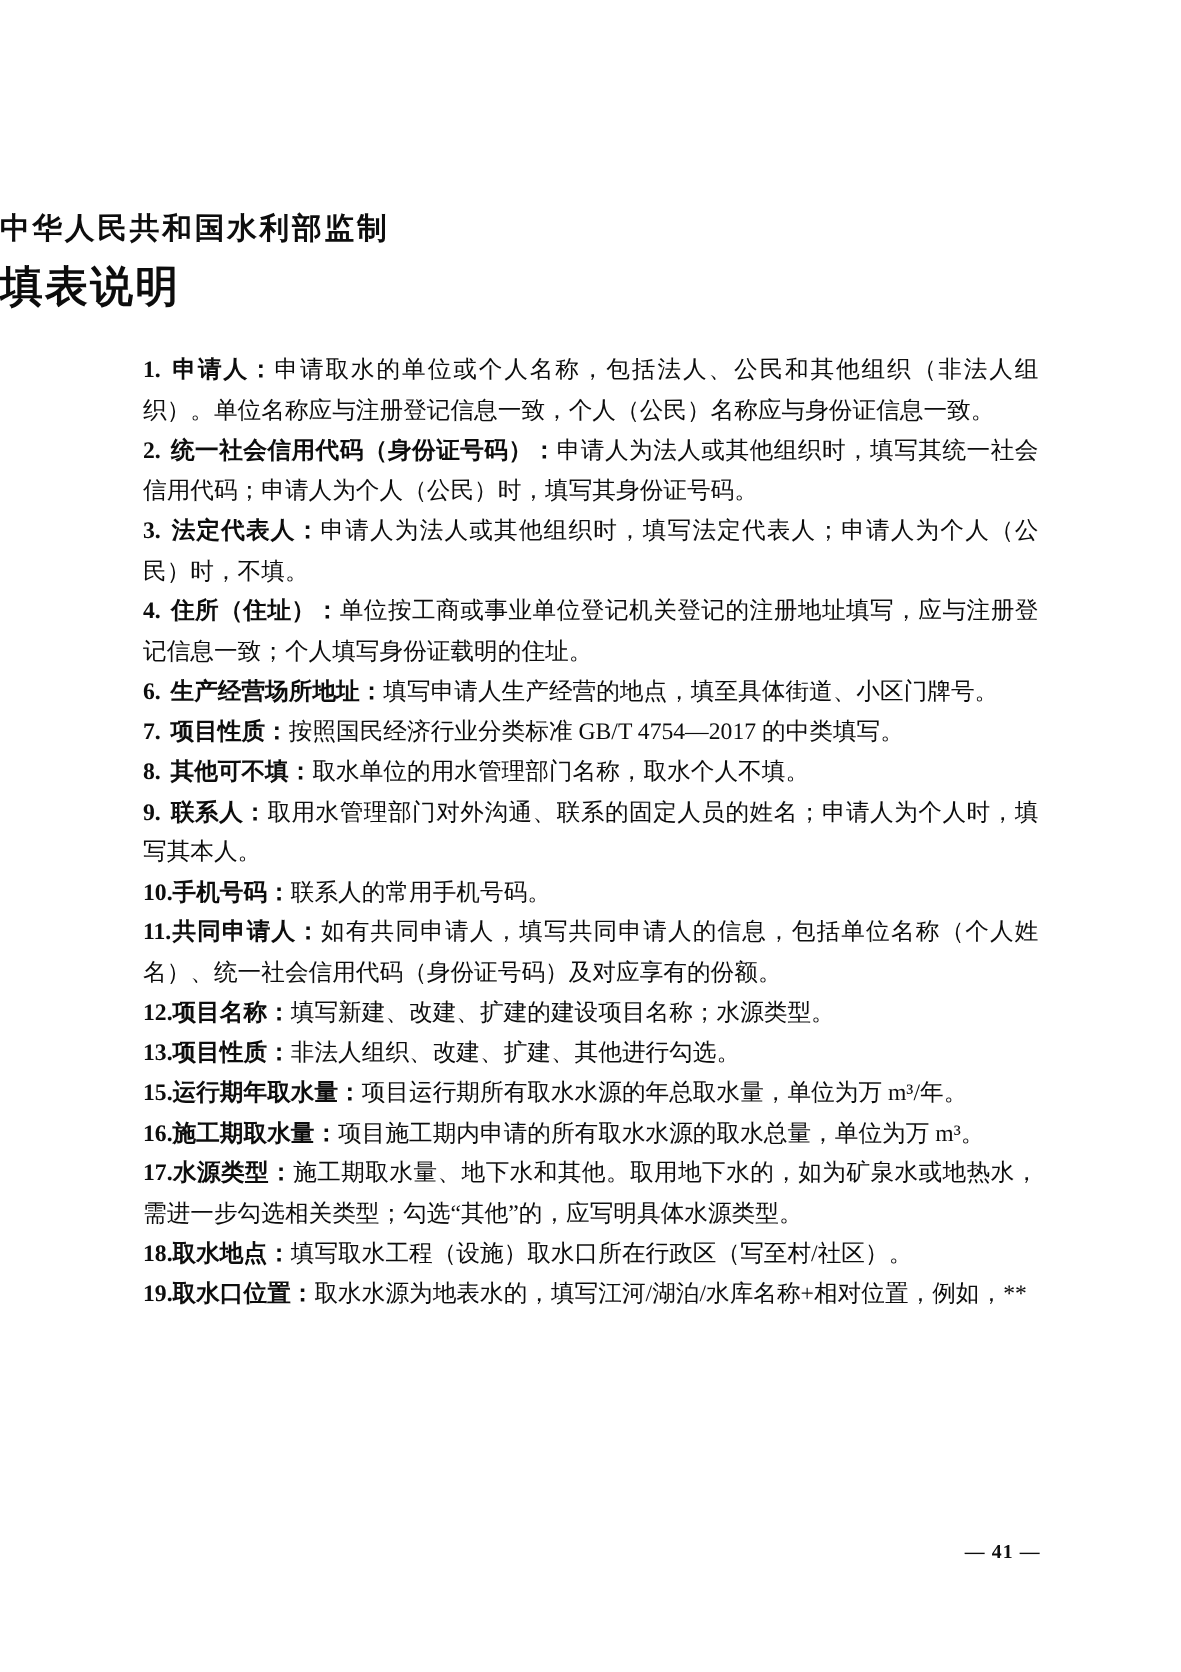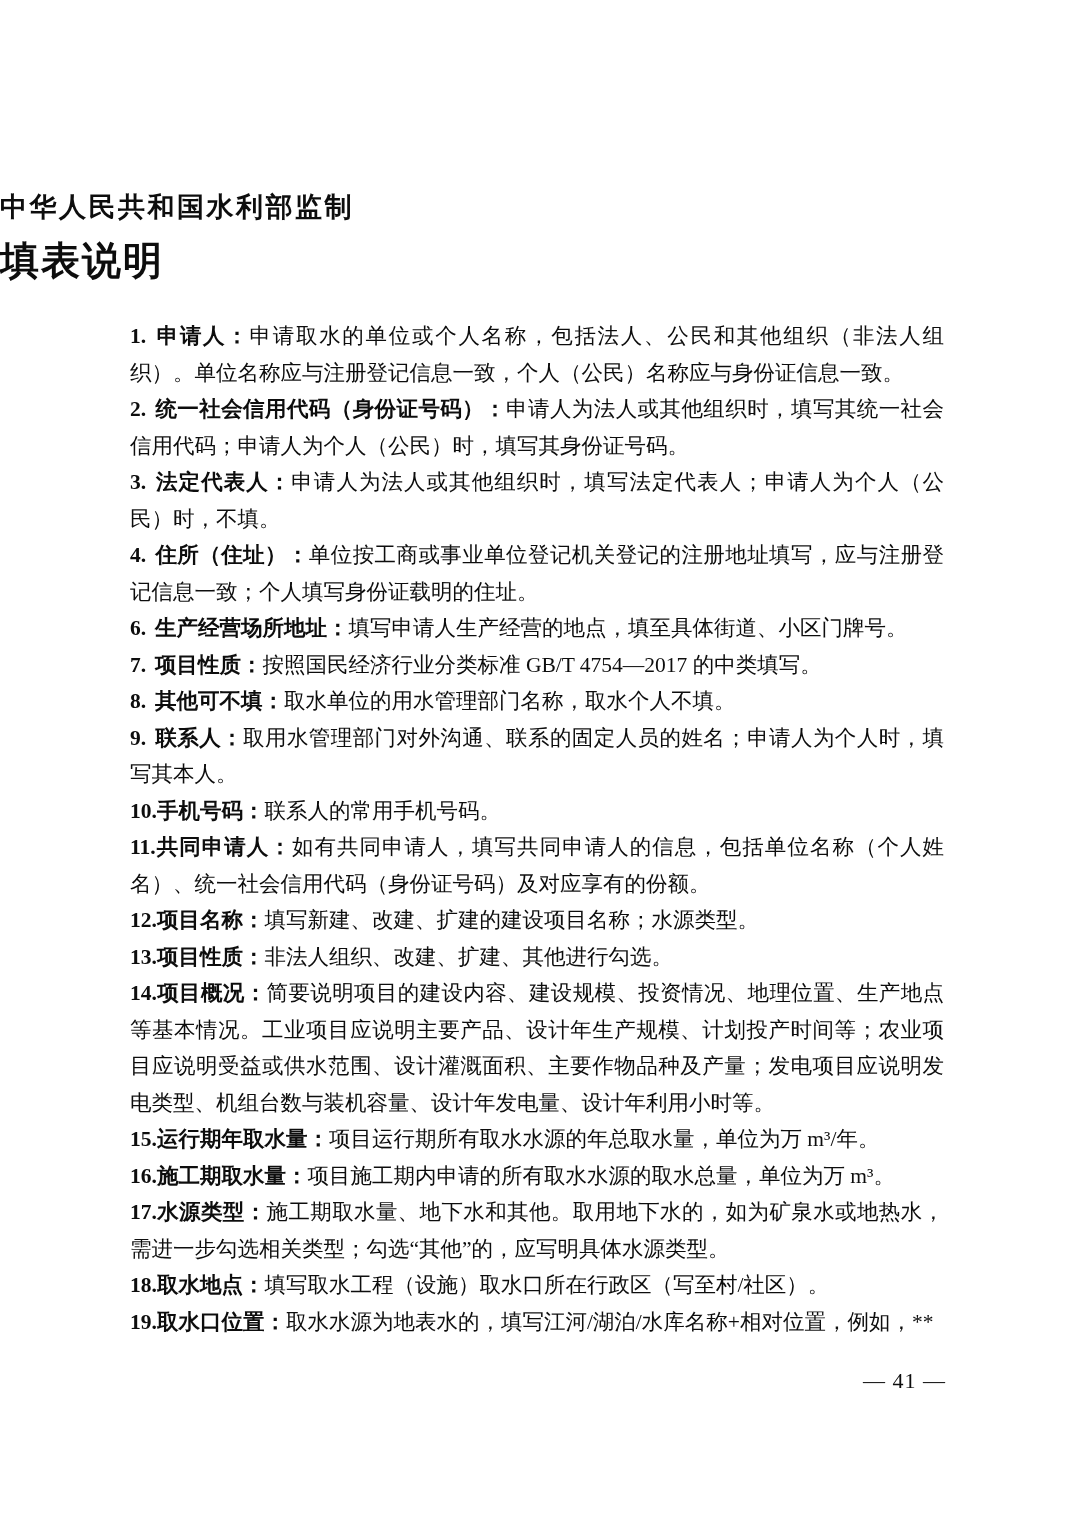--- a/index.html
+++ b/index.html
@@ -59,25 +59,26 @@
   .num {
     font-weight: bold;
     display: inline-block;
     min-width: 25px;
   }
   .label {
     font-weight: bold;
   }
   .page-number {
     position: absolute;
-    top: 1368px;
+    top: 1400px;
     right: 128px;
-    font-size: 22px;
+    font-size: 18px;
     letter-spacing: 1px;
     white-space: nowrap;
+    font-weight: bold;
   }
 </style>
 </head>
 <body>
 
 <div class="page">
 
   <div class="publisher-line">中华人民共和国水利部监制</div>
 
   <div class="doc-title">填表说明</div>
@@ -88,21 +89,20 @@
     <p class="item"><span class="num">3.</span><span class="label">法定代表人：</span><span class="text">申请人为法人或其他组织时，填写法定代表人；申请人为个人（公民）时，不填。</span></p>
     <p class="item"><span class="num">4.</span><span class="label">住所（住址）：</span><span class="text">单位按工商或事业单位登记机关登记的注册地址填写，应与注册登记信息一致；个人填写身份证载明的住址。</span></p>
     <p class="item"><span class="num">6.</span><span class="label">生产经营场所地址：</span><span class="text">填写申请人生产经营的地点，填至具体街道、小区门牌号。</span></p>
     <p class="item"><span class="num">7.</span><span class="label">项目性质：</span><span class="text">按照国民经济行业分类标准 GB/T 4754—2017 的中类填写。</span></p>
     <p class="item"><span class="num">8.</span><span class="label">其他可不填：</span><span class="text">取水单位的用水管理部门名称，取水个人不填。</span></p>
     <p class="item"><span class="num">9.</span><span class="label">联系人：</span><span class="text">取用水管理部门对外沟通、联系的固定人员的姓名；申请人为个人时，填写其本人。</span></p>
     <p class="item"><span class="num">10.</span><span class="label">手机号码：</span><span class="text">联系人的常用手机号码。</span></p>
     <p class="item"><span class="num">11.</span><span class="label">共同申请人：</span><span class="text">如有共同申请人，填写共同申请人的信息，包括单位名称（个人姓名）、统一社会信用代码（身份证号码）及对应享有的份额。</span></p>
     <p class="item"><span class="num">12.</span><span class="label">项目名称：</span><span class="text">填写新建、改建、扩建的建设项目名称；水源类型。</span></p>
     <p class="item"><span class="num">13.</span><span class="label">项目性质：</span><span class="text">非法人组织、改建、扩建、其他进行勾选。</span></p>
-    <p class="item"><span class="num">14.</span><span class="label">项目概况：</span><span class="text">简要说明项目的建设内容、建设规模、投资情况、地理位置、生产地点等基本情况。工业项目应说明主要产品、设计年生产规模、计划投产时间等；农业项目应说明受益或供水范围、设计灌溉面积、主要作物品种及产量；发电项目应说明发电类型、机组台数与装机容量、设计年发电量、设计年利用小时等。</span></p>
     <p class="item"><span class="num">15.</span><span class="label">运行期年取水量：</span><span class="text">项目运行期所有取水水源的年总取水量，单位为万 m³/年。</span></p>
     <p class="item"><span class="num">16.</span><span class="label">施工期取水量：</span><span class="text">项目施工期内申请的所有取水水源的取水总量，单位为万 m³。</span></p>
     <p class="item"><span class="num">17.</span><span class="label">水源类型：</span><span class="text">施工期取水量、地下水和其他。取用地下水的，如为矿泉水或地热水，需进一步勾选相关类型；勾选“其他”的，应写明具体水源类型。</span></p>
     <p class="item"><span class="num">18.</span><span class="label">取水地点：</span><span class="text">填写取水工程（设施）取水口所在行政区（写至村/社区）。</span></p>
     <p class="item"><span class="num">19.</span><span class="label">取水口位置：</span><span class="text">取水水源为地表水的，填写江河/湖泊/水库名称+相对位置，例如，**</span></p>
   </div>
 
   <div class="page-number">— 41 —</div>
 
 </div>

